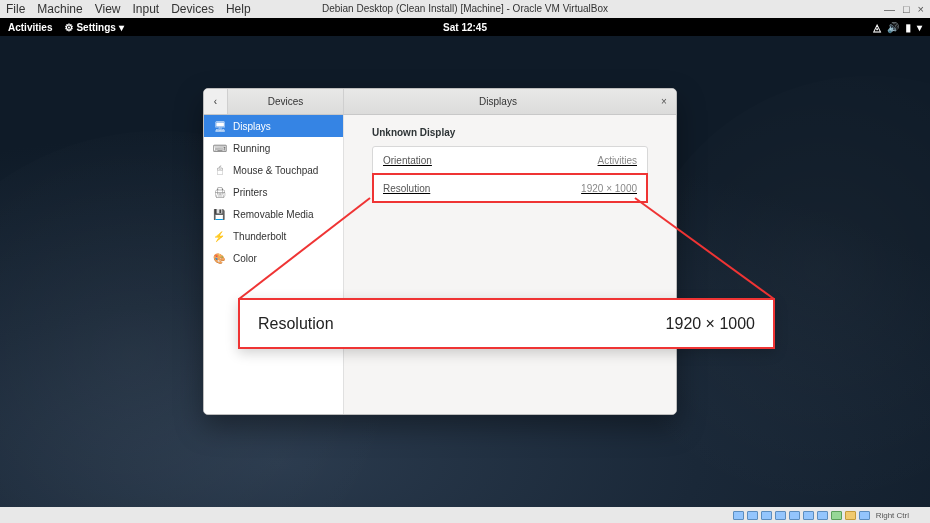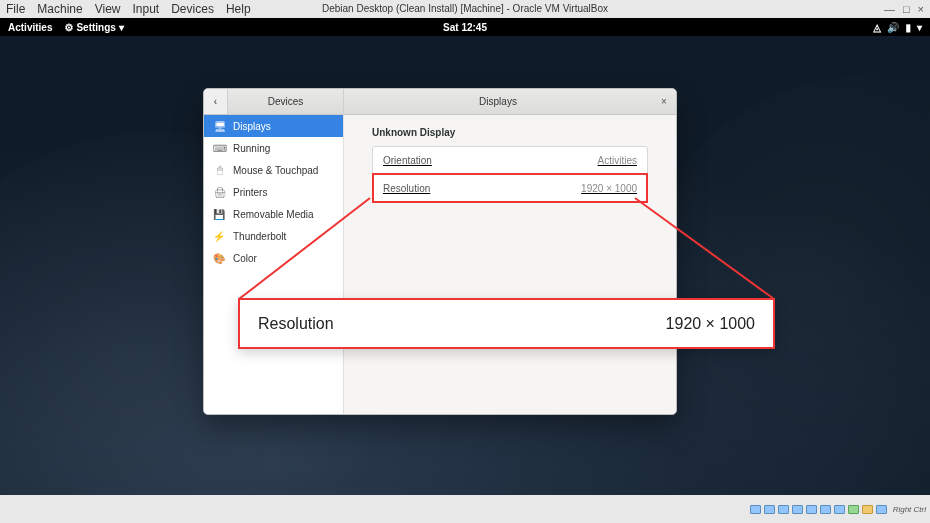--- a/index.html
+++ b/index.html
@@ -46,21 +46,21 @@
 .settings-row .value { color: #888; }
 .settings-row.highlighted { outline: 2px solid #ef3434; outline-offset: -1px; position: relative; z-index: 2; }
 
 
 .callout { position: absolute; top: 298px; left: 238px; width: 537px; height: 51px; background: #fff; border: 2px solid #ef3434; display: flex; align-items: center; justify-content: space-between; padding: 0 18px; font-size: 16px; color: #222; box-shadow: 0 4px 12px rgba(0,0,0,0.18); z-index: 20; }
 
 
 .connector-svg { position: absolute; top: 0; left: 0; width: 930px; height: 523px; pointer-events: none; z-index: 15; }
 
 
-.vbox-status { position: absolute; bottom: 0; left: 0; right: 0; height: 28px; background: #e8e8e8; display: flex; align-items: center; justify-content: flex-end; padding: 0 4px; gap: 3px; font-size: 8px; color: #555; font-style: italic; }
+.vbox-status { position: absolute; bottom: 0; left: 0; right: 0; height: 16px; background: #e8e8e8; display: flex; align-items: center; justify-content: flex-end; padding: 0 21px; gap: 3px; font-size: 8px; color: #555; }
 .vbox-status .ico { width: 11px; height: 9px; background: #93c5fd; border: 0.5px solid #5b8dbf; border-radius: 1px; }
 .vbox-status .ico.g { background: #96d796; border-color:#5aa05a; }
 .vbox-status .ico.y { background: #f0c96e; border-color:#c49a3a; }
 .vbox-status .host { margin-left: 3px; }
 </style>
 </head>
 <body>
 
 <div class="vbox-menubar">
   <span class="menu-item">File</span>

